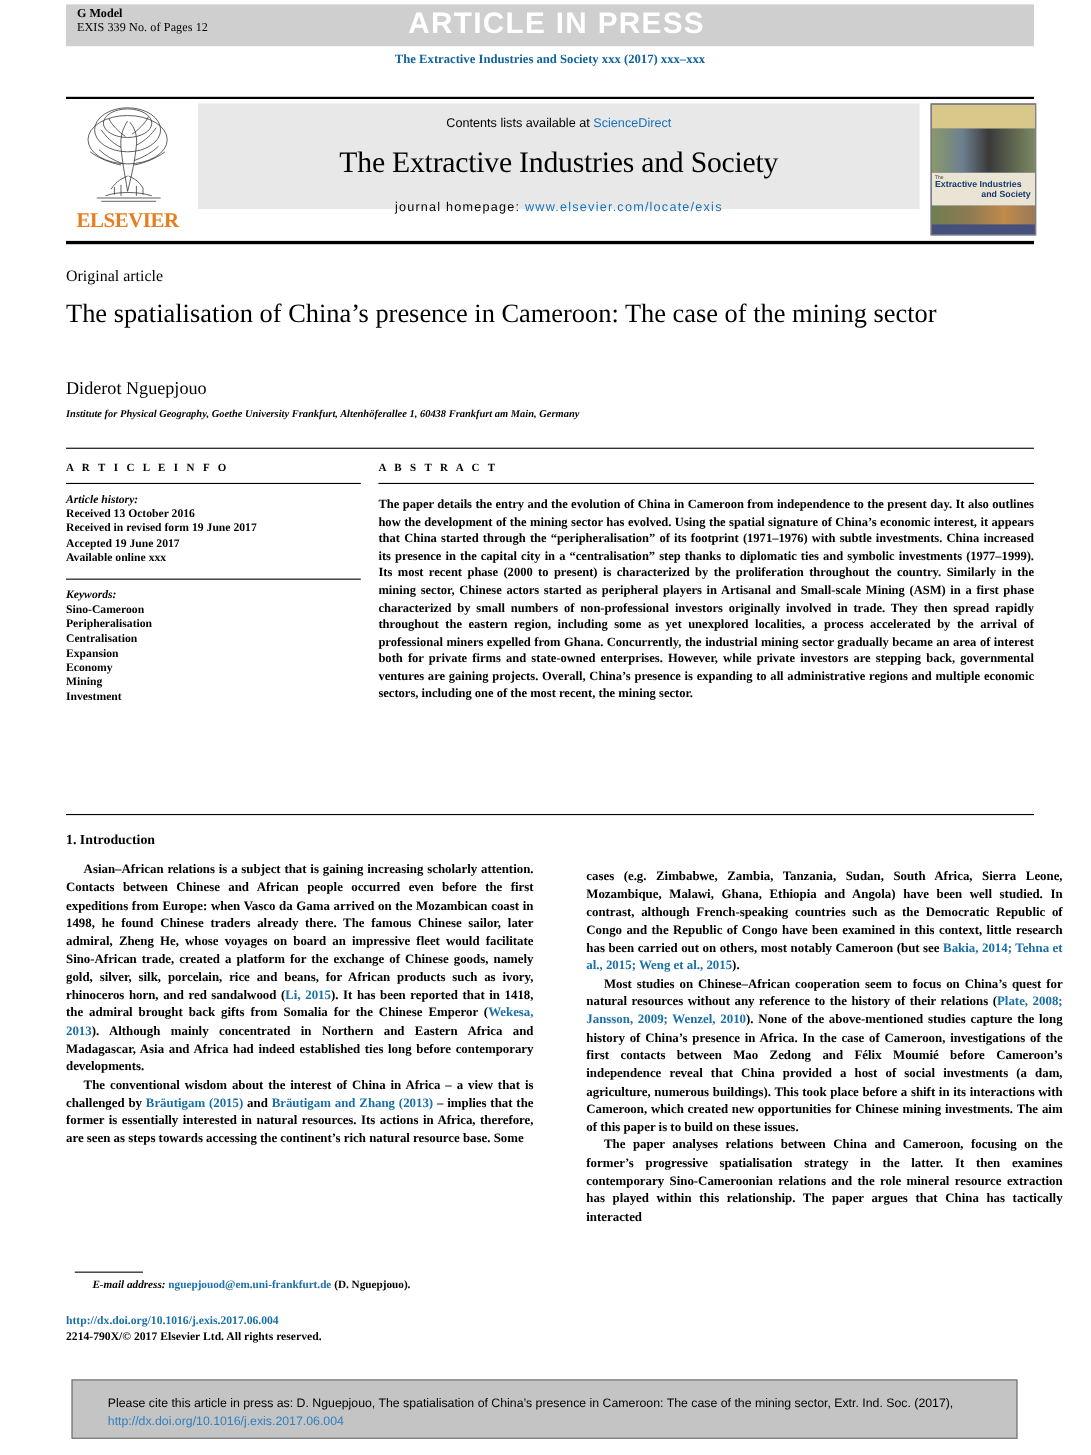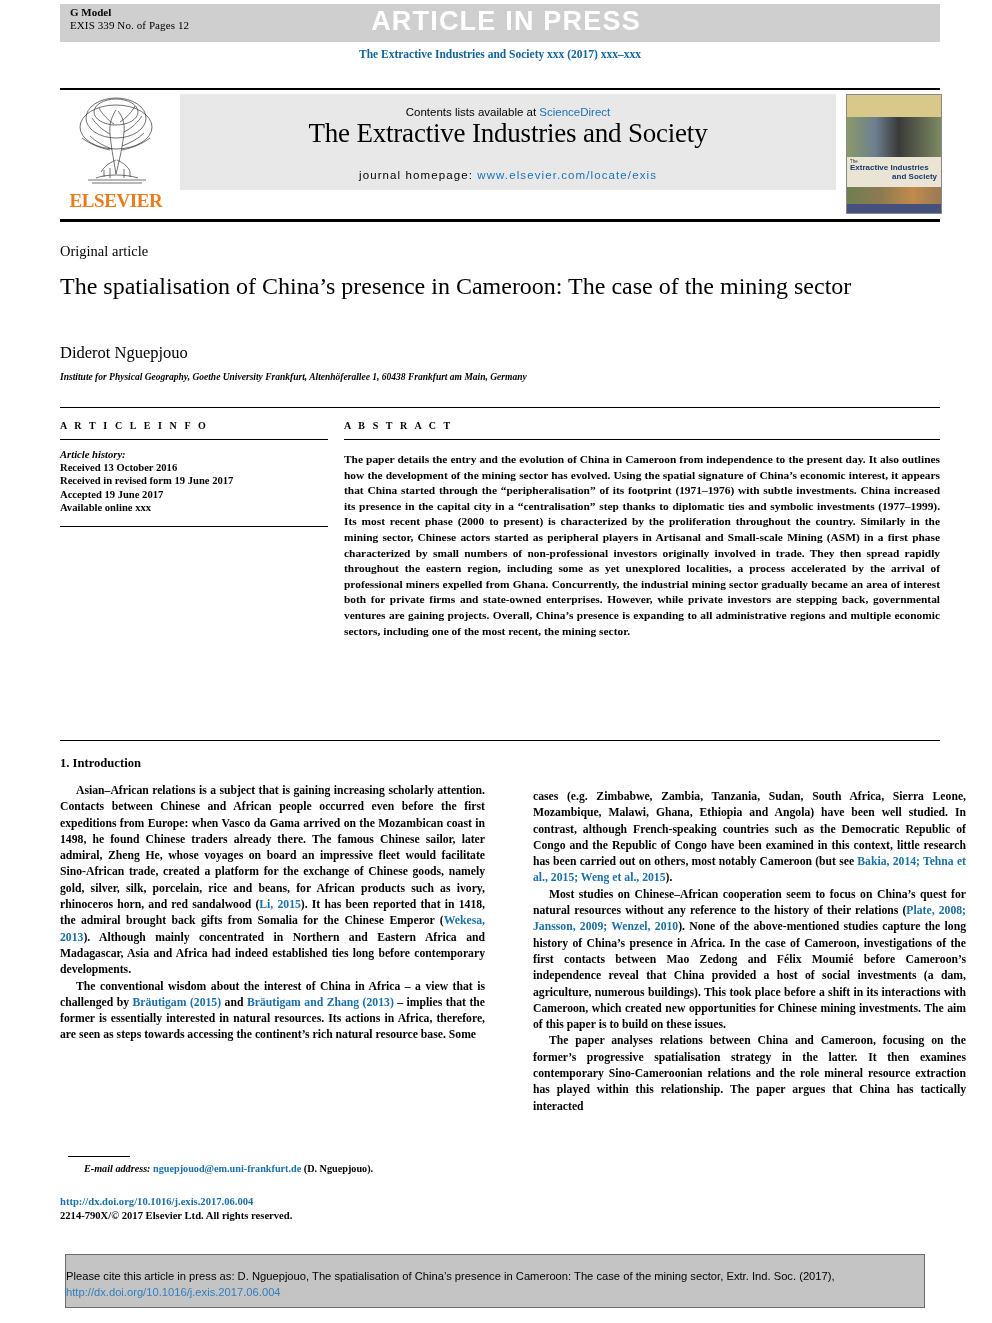--- a/index.html
+++ b/index.html
@@ -121,20 +121,21 @@
   .contents-line {
     margin-top: 12px;
     font-family: "Liberation Sans", sans-serif;
     font-size: 11.5px;
     color: #000;
   }
   .contents-line .sd {
     color: #1a72b8;
   }
   .journal-title {
+    margin-top: 14px;
     font-family: "Liberation Serif", serif;
     font-size: 27px;
     color: #000;
     letter-spacing: -0.2px;
   }
   .homepage-line {
     margin-top: 20px;
     font-family: "Liberation Sans", sans-serif;
     font-size: 11.5px;
     letter-spacing: 1.1px;
@@ -366,21 +367,21 @@
   .cite-box {
     position: absolute;
     left: 65px;
     top: 1254px;
     width: 858px;
     height: 52px;
     background: #c4c4c4;
     border: 1px solid #6b6b6b;
   }
   .cite-text {
-    padding: 13px 14px 0 0;
+    padding: 13px 14px 0 32px;
     font-family: "Liberation Sans", sans-serif;
     font-size: 11.2px;
     line-height: 16px;
     color: #000;
   }
   .cite-text .lnk { color: #2f7fc1; }
 </style>
 </head>
 <body>
 
@@ -458,20 +459,30 @@
   <div class="sec-head">A R T I C L E   I N F O</div>
   <div class="thin-rule"></div>
   <div class="info-block">
     <div class="hd">Article history:</div>
     <div>Received 13 October 2016</div>
     <div>Received in revised form 19 June 2017</div>
     <div>Accepted 19 June 2017</div>
     <div>Available online xxx</div>
   </div>
   <div class="thin-rule" style="margin-top:12px;"></div>
+  <div class="keywords-block">
+    <div class="hd">Keywords:</div>
+    <div>Sino-Cameroon</div>
+    <div>Peripheralisation</div>
+    <div>Centralisation</div>
+    <div>Expansion</div>
+    <div>Economy</div>
+    <div>Mining</div>
+    <div>Investment</div>
+  </div>
 </div>
 
 <div class="abs-col">
   <div class="sec-head">A B S T R A C T</div>
   <div class="thin-rule"></div>
   <div class="abstract-text">The paper details the entry and the evolution of China in Cameroon from independence to the present day. It also outlines how the development of the mining sector has evolved. Using the spatial signature of China’s economic interest, it appears that China started through the “peripheralisation” of its footprint (1971–1976) with subtle investments. China increased its presence in the capital city in a “centralisation” step thanks to diplomatic ties and symbolic investments (1977–1999). Its most recent phase (2000 to present) is characterized by the proliferation throughout the country. Similarly in the mining sector, Chinese actors started as peripheral players in Artisanal and Small-scale Mining (ASM) in a first phase characterized by small numbers of non-professional investors originally involved in trade. They then spread rapidly throughout the eastern region, including some as yet unexplored localities, a process accelerated by the arrival of professional miners expelled from Ghana. Concurrently, the industrial mining sector gradually became an area of interest both for private firms and state-owned enterprises. However, while private investors are stepping back, governmental ventures are gaining projects. Overall, China’s presence is expanding to all administrative regions and multiple economic sectors, including one of the most recent, the mining sector.</div>
 </div>
 
 <div class="rule-abs-bottom"></div>
 

